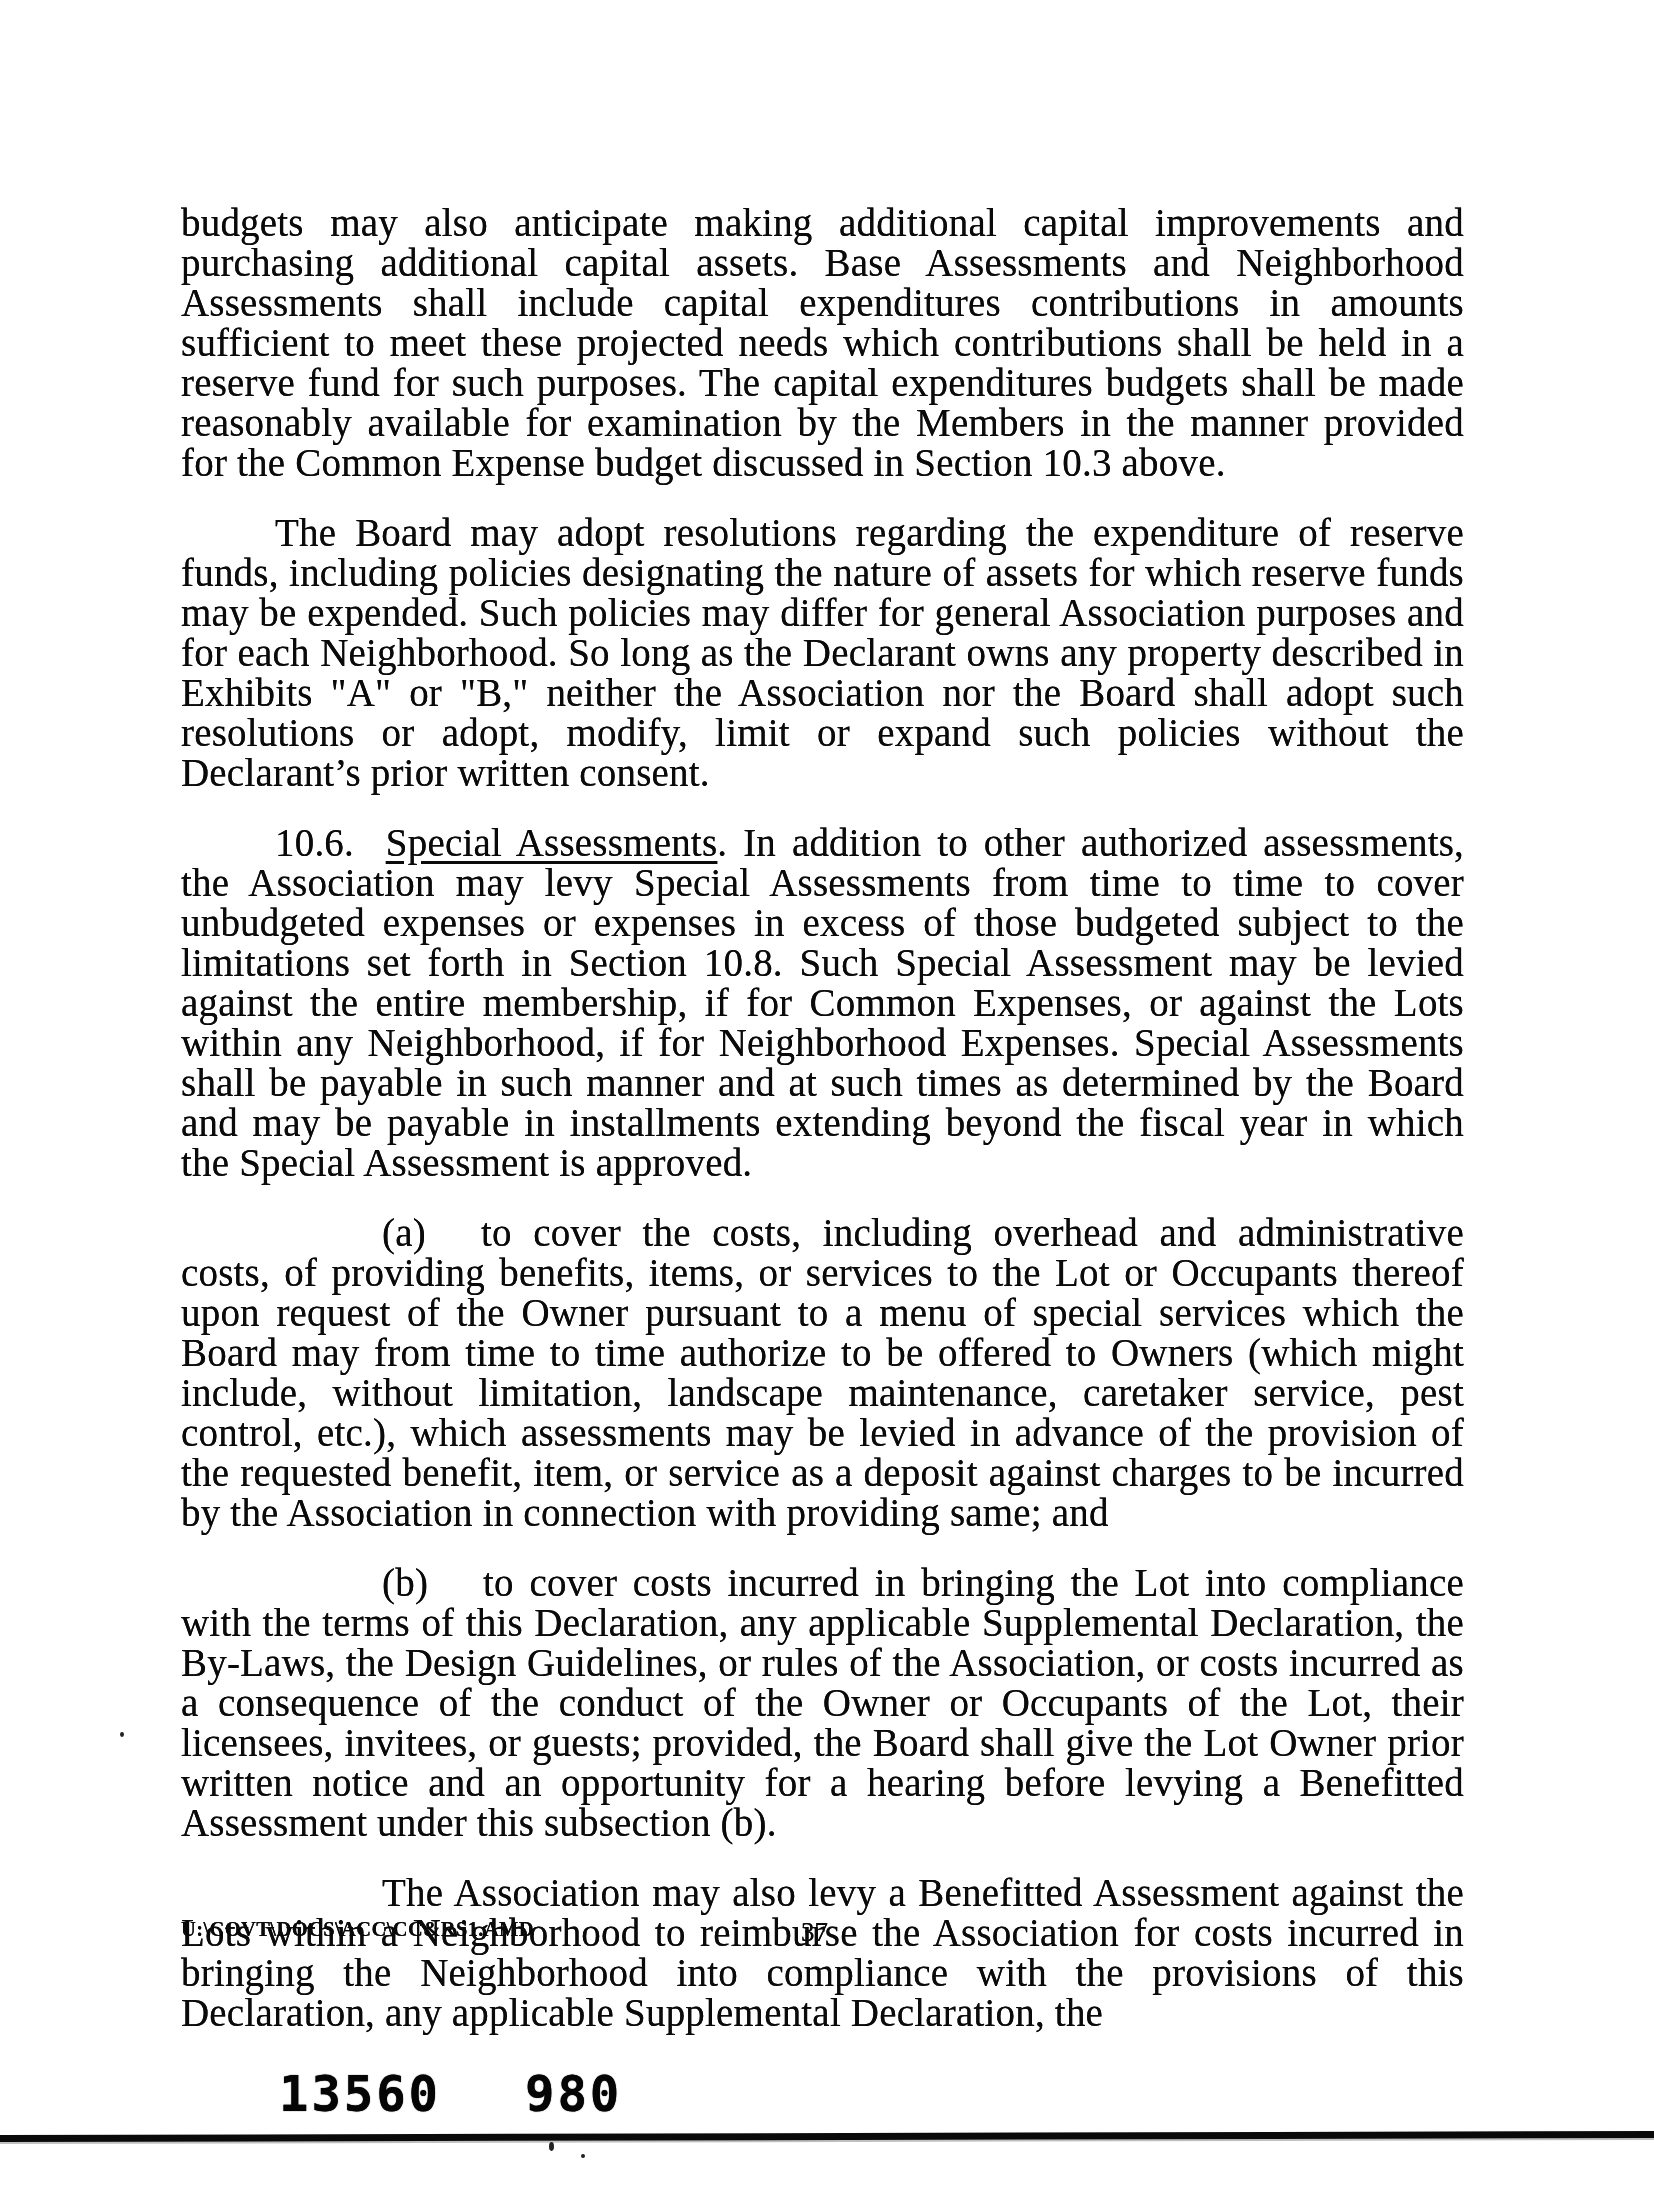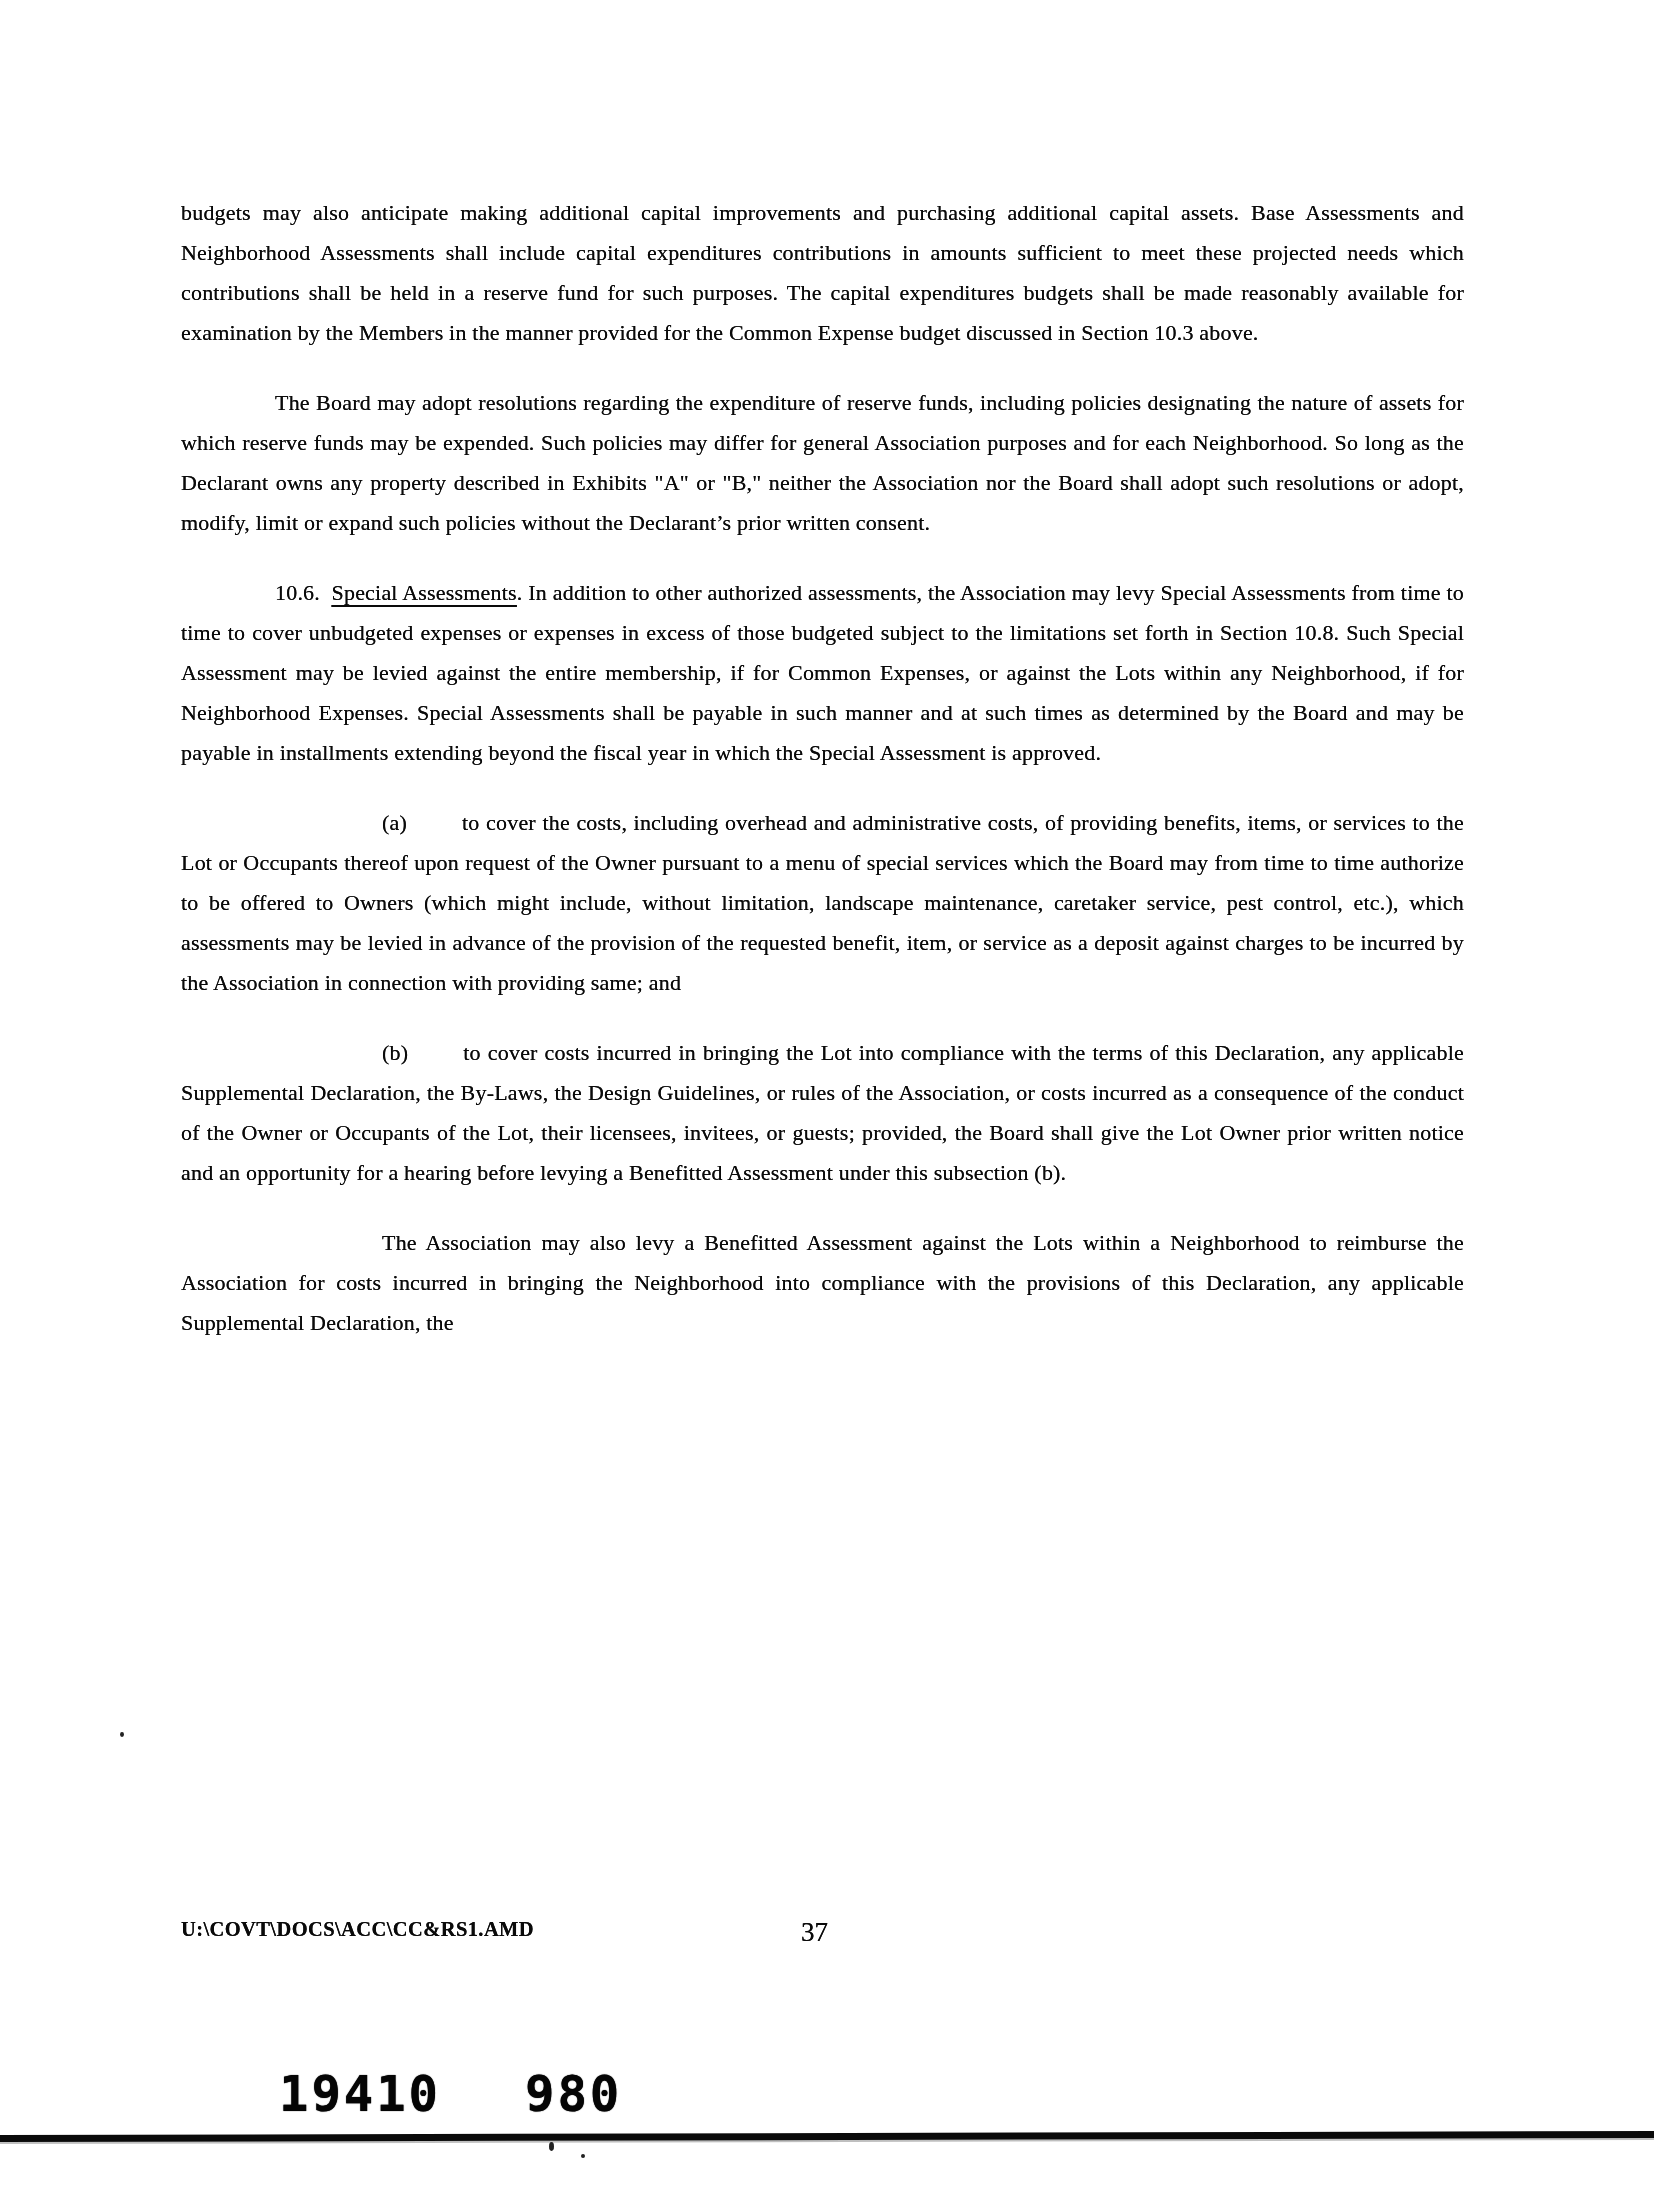--- a/index.html
+++ b/index.html
@@ -6,23 +6,23 @@
   body {
     width: 1654px; height: 2212px;
     background: #ffffff;
     position: relative;
     font-family: "Liberation Serif", serif;
     color: #0a0a0a;
     overflow: hidden;
   }
   #doc-body {
     position: absolute;
-    left: 181px; top: 193px;
+    left: 181px; top: 203px;
     width: 1283px;
-    font-size: 22px;
+    font-size: 39px;
     line-height: 40px;
     text-align: justify;
     letter-spacing: 0.2px;
     text-shadow: 0 0 0.5px rgba(0,0,0,0.85);
   }
   p.para { margin: 0 0 30px 0; }
   p.ind0 { text-indent: 0; }
   p.ind1 { text-indent: 94px; }
   p.ind2 { text-indent: 201px; }
   .sec-title { text-decoration: underline; text-underline-offset: 4.9px; }
@@ -83,20 +83,20 @@
     <p class="para ind2"><span class="list-label">(b)</span><span>to cover costs incurred in bringing the Lot into compliance with the terms of this Declaration, any applicable Supplemental Declaration, the By-Laws, the Design Guidelines, or rules of the Association, or costs incurred as a consequence of the conduct of the Owner or Occupants of the Lot, their licensees, invitees, or guests; provided, the Board shall give the Lot Owner prior written notice and an opportunity for a hearing before levying a Benefitted Assessment under this subsection (b).</span></p>
     <p class="para ind2"><span>The Association may also levy a Benefitted Assessment against the Lots within a Neighborhood to reimburse the Association for costs incurred in bringing the Neighborhood into compliance with the provisions of this Declaration, any applicable Supplemental Declaration, the</span></p>
   </div>
 
 <div id="footer-row">
   <span id="footer-path">U:\COVT\DOCS\ACC\CC&amp;RS1.AMD</span>
   <span id="page-number">37</span>
 </div>
 
 <div id="recording-stamp">
-  <span>19410</span><span class="stamp-gap"></span><span>980</span>
+  <span>13560</span><span class="stamp-gap"></span><span>980</span>
 </div>
 
 <div id="scan-line"></div>
 <div id="speck-1" class="speck"></div>
 <div id="speck-2" class="speck"></div>
 <div id="speck-3" class="speck"></div>
 
 
 </body></html>

